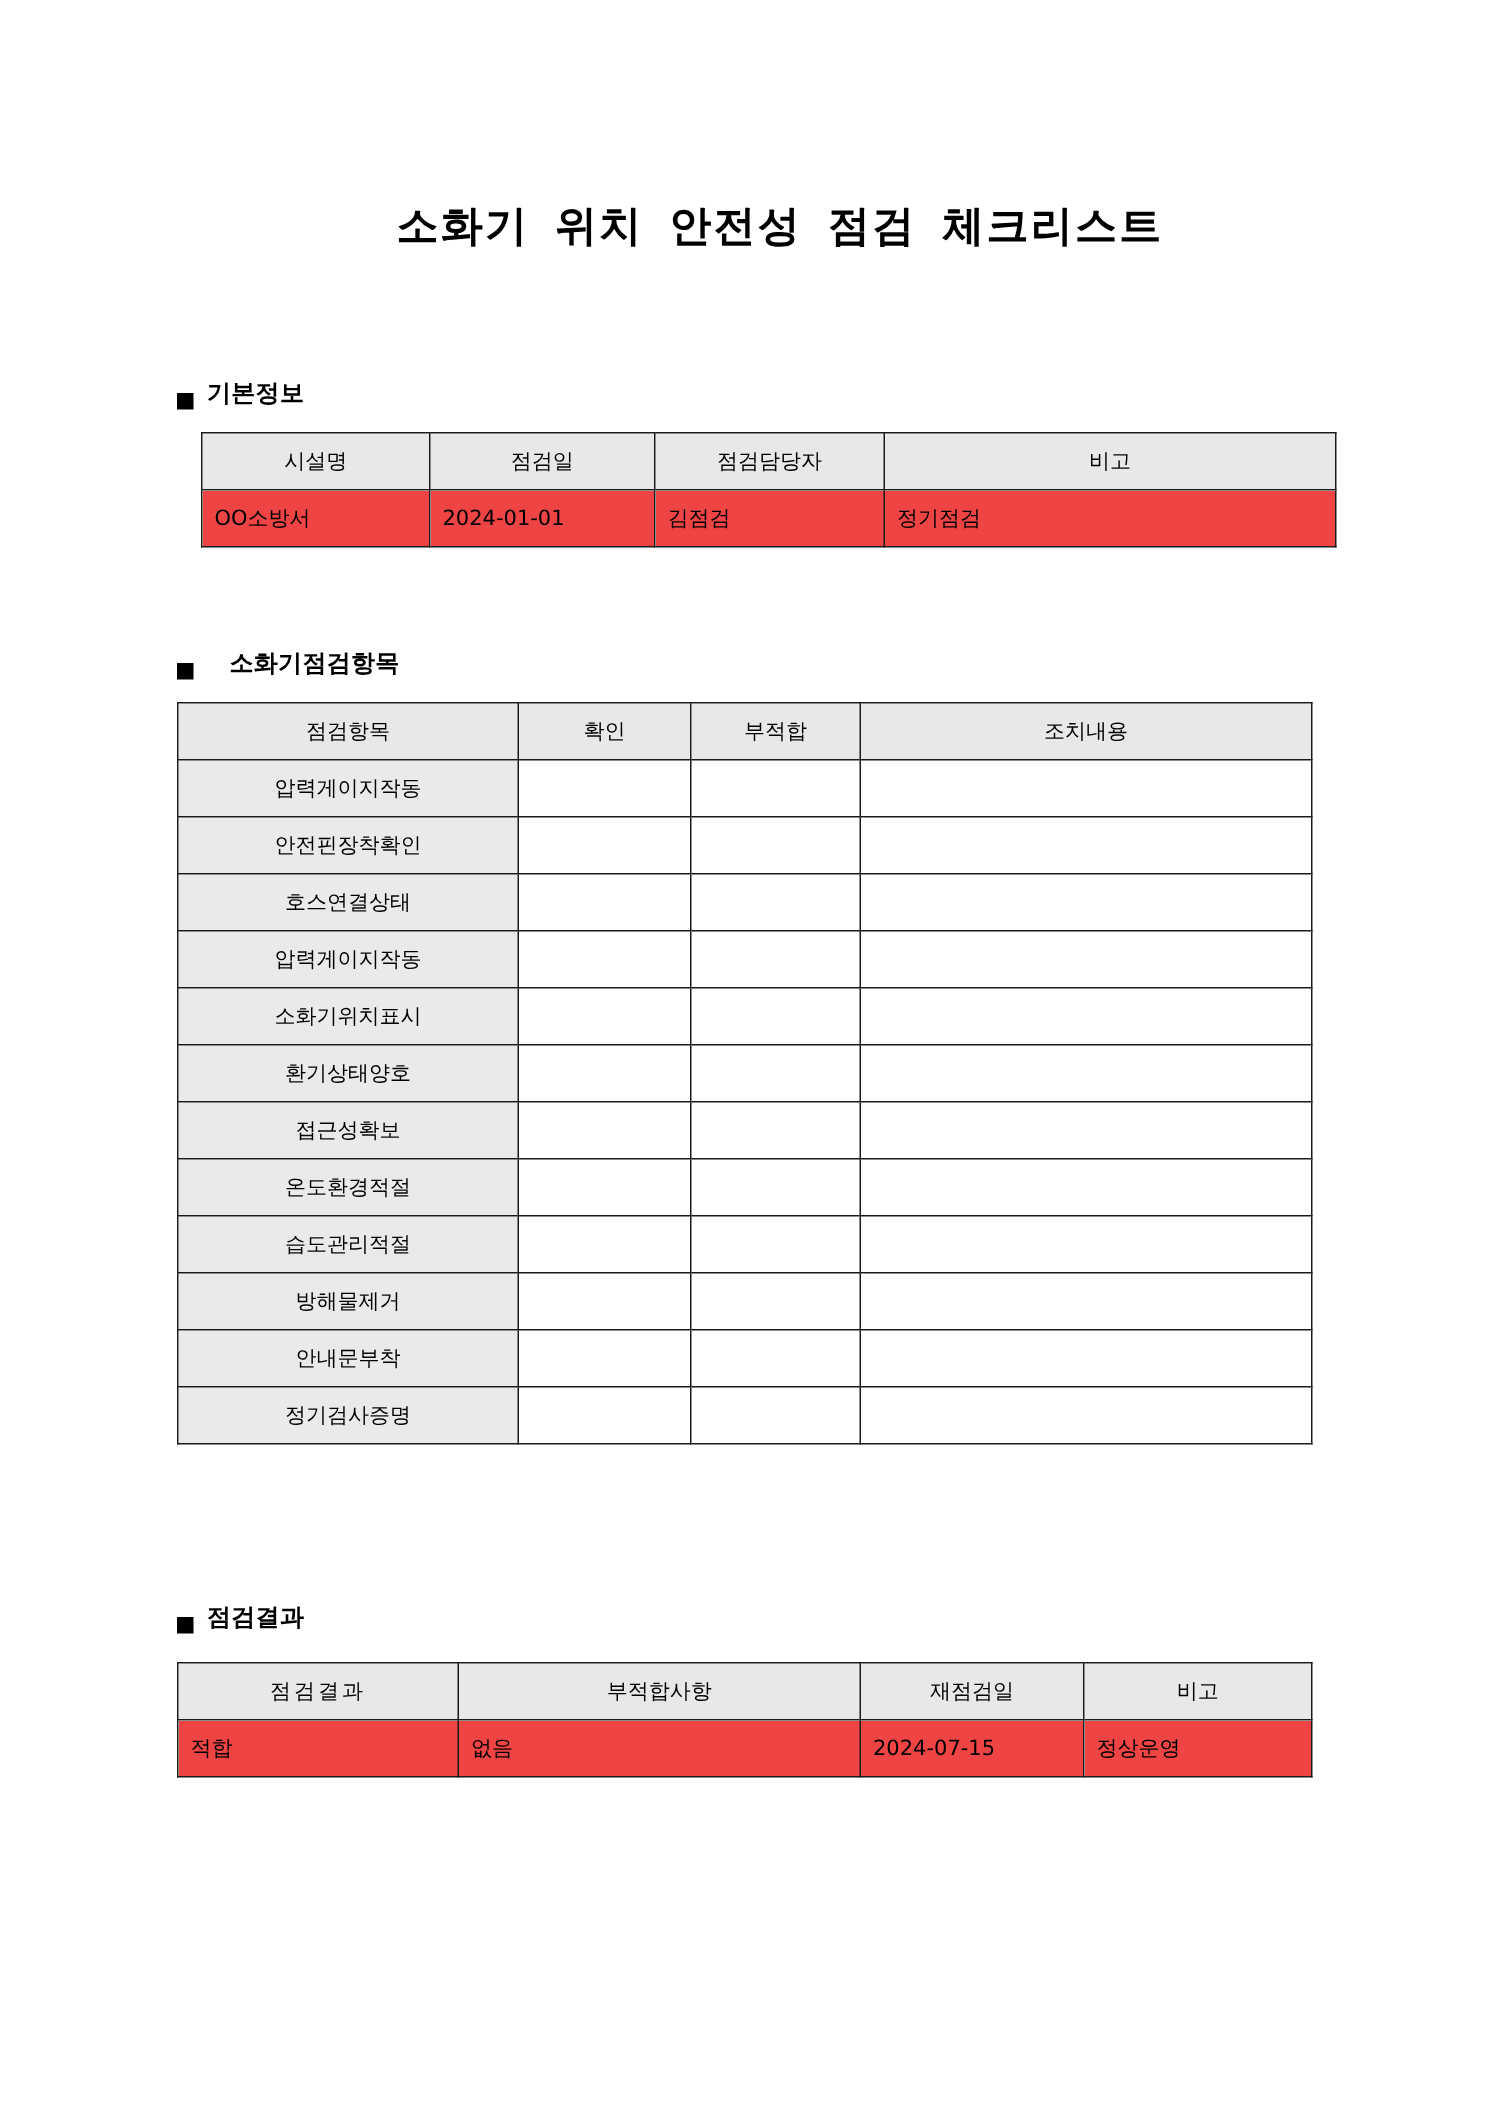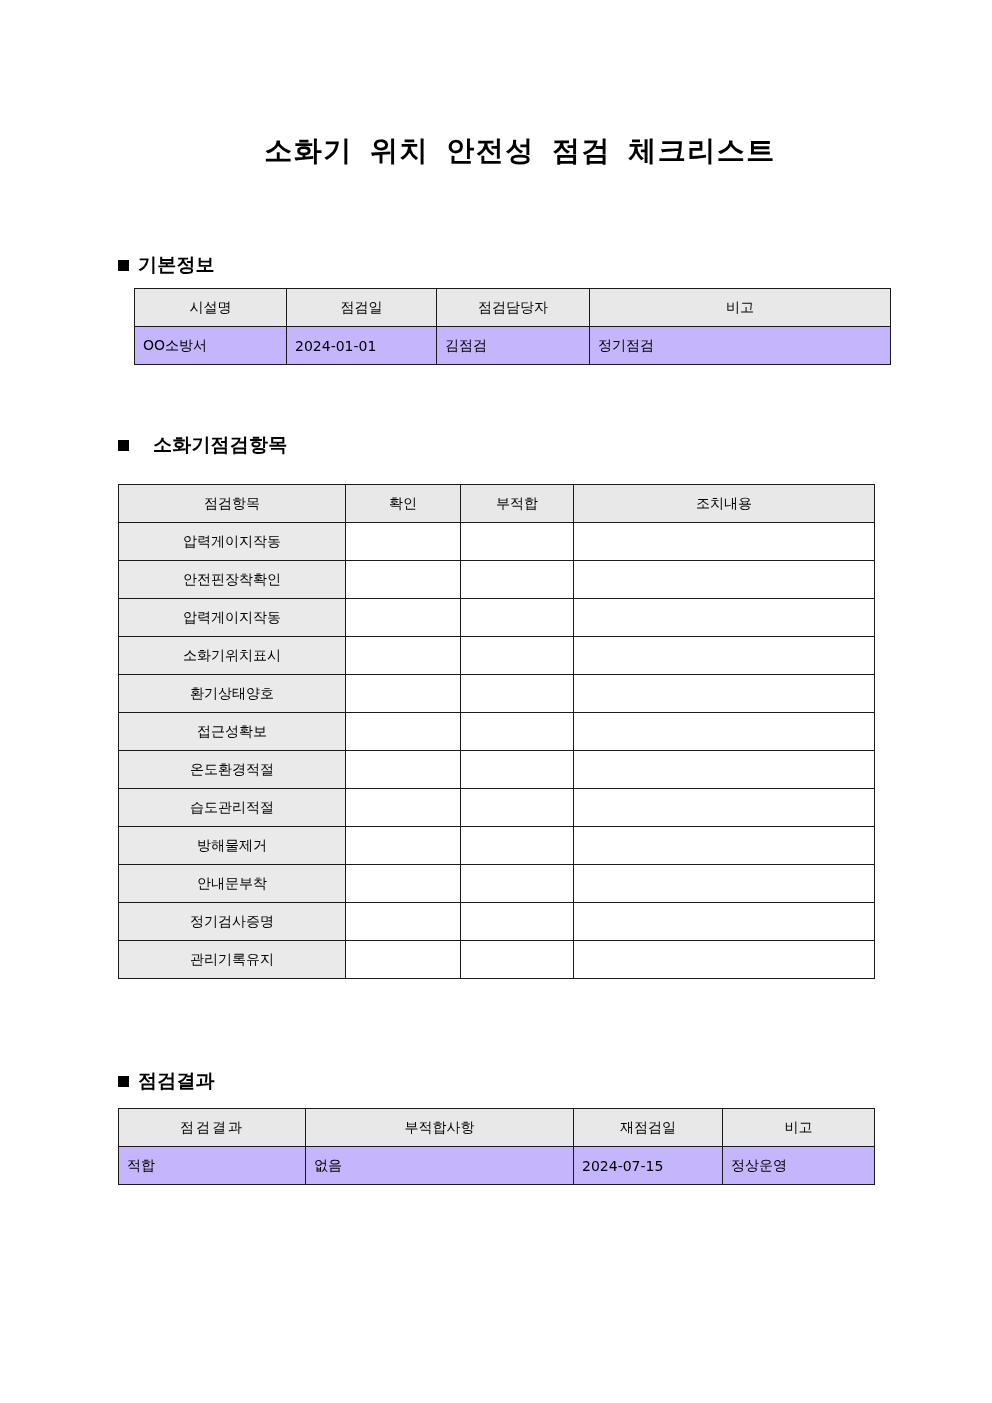--- a/index.html
+++ b/index.html
@@ -35,26 +35,26 @@
     letter-spacing: 1.5px;
     word-spacing: 6px;
     line-height: 1.2;
     padding-left: 24px;
   }
 
   
   .section-heading {
     position: absolute;
     left: 118px;
-    font-size: 19px;
+    font-size: 16px;
     font-weight: bold;
     letter-spacing: 0.2px;
     white-space: nowrap;
     display: flex;
-    align-items: center;
+    align-items: flex-end;
     gap: 9px;
     font-family: Liberation Serif, serif;
   }
   .bullet-square {
     display: inline-block;
     width: 11px;
     height: 11px;
     background: #000000;
     flex: 0 0 auto;
   }
@@ -77,34 +77,34 @@
     vertical-align: middle;
     overflow: hidden;
     white-space: nowrap;
   }
   table.doc-table th {
     background: #e8e8e8;
     text-align: center;
     height: 37px;
   }
   table.doc-table td {
-    background: #c4b5fd;
+    background: #ef4444;
     text-align: left;
     height: 37px;
   }
 
   
   #table-basic-info { top: 288px; left: 118px; width: 756px; margin-left: 16px; }
   #table-basic-info col.c1 { width: 152px; }
   #table-basic-info col.c2 { width: 150px; }
   #table-basic-info col.c3 { width: 153px; }
   #table-basic-info col.c4 { width: 301px; }
 
   
-  #table-inspection-items { top: 484px; left: 118px; width: 756px; }
+  #table-inspection-items { top: 468px; left: 118px; width: 756px; }
   #table-inspection-items col.c1 { width: 227px; }
   #table-inspection-items col.c2 { width: 115px; }
   #table-inspection-items col.c3 { width: 113px; }
   #table-inspection-items col.c4 { width: 301px; }
   #table-inspection-items td.item-name {
     background: #eaeaea;
     text-align: center;
     margin-top: 20px;
   }
   #table-inspection-items td.blank-cell {
@@ -183,20 +183,26 @@
           <td class="blank-cell"></td>
           <td class="blank-cell"></td>
         </tr>
         <tr>
           <td class="item-name">안전핀장착확인</td>
           <td class="blank-cell"></td>
           <td class="blank-cell"></td>
           <td class="blank-cell"></td>
         </tr>
         <tr>
+          <td class="item-name">호스연결상태</td>
+          <td class="blank-cell"></td>
+          <td class="blank-cell"></td>
+          <td class="blank-cell"></td>
+        </tr>
+        <tr>
           <td class="item-name">압력게이지작동</td>
           <td class="blank-cell"></td>
           <td class="blank-cell"></td>
           <td class="blank-cell"></td>
         </tr>
         <tr>
           <td class="item-name">소화기위치표시</td>
           <td class="blank-cell"></td>
           <td class="blank-cell"></td>
           <td class="blank-cell"></td>
@@ -232,26 +238,20 @@
           <td class="blank-cell"></td>
         </tr>
         <tr>
           <td class="item-name">안내문부착</td>
           <td class="blank-cell"></td>
           <td class="blank-cell"></td>
           <td class="blank-cell"></td>
         </tr>
         <tr>
           <td class="item-name">정기검사증명</td>
-          <td class="blank-cell"></td>
-          <td class="blank-cell"></td>
-          <td class="blank-cell"></td>
-        </tr>
-        <tr>
-          <td class="item-name">관리기록유지</td>
           <td class="blank-cell"></td>
           <td class="blank-cell"></td>
           <td class="blank-cell"></td>
         </tr>
       </tbody>
   </table>
 
   <div class="section-heading sh-result">
     <span class="bullet-square"></span>
     <span>점검결과</span>

